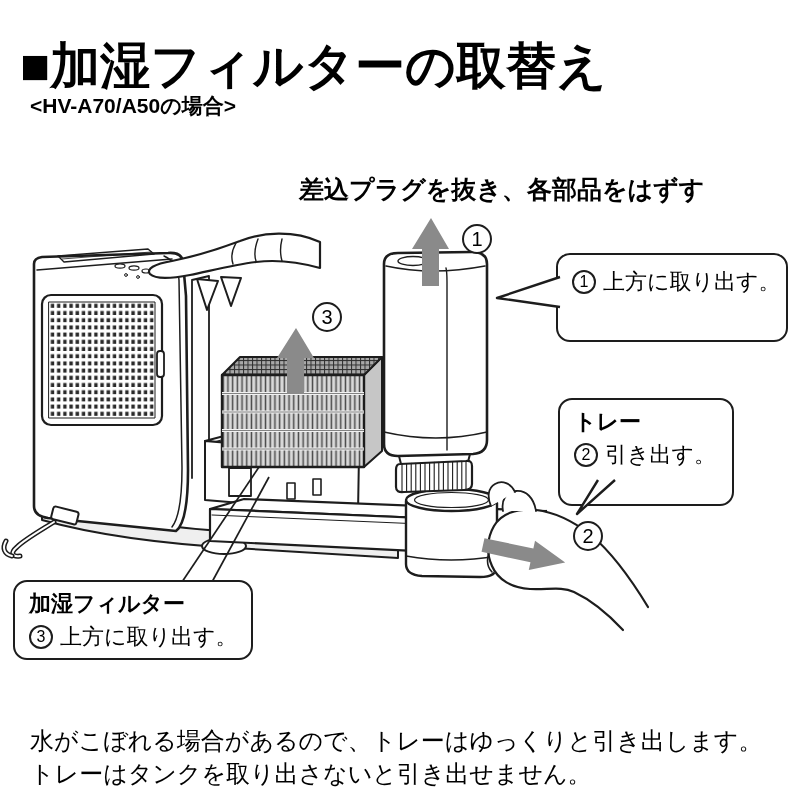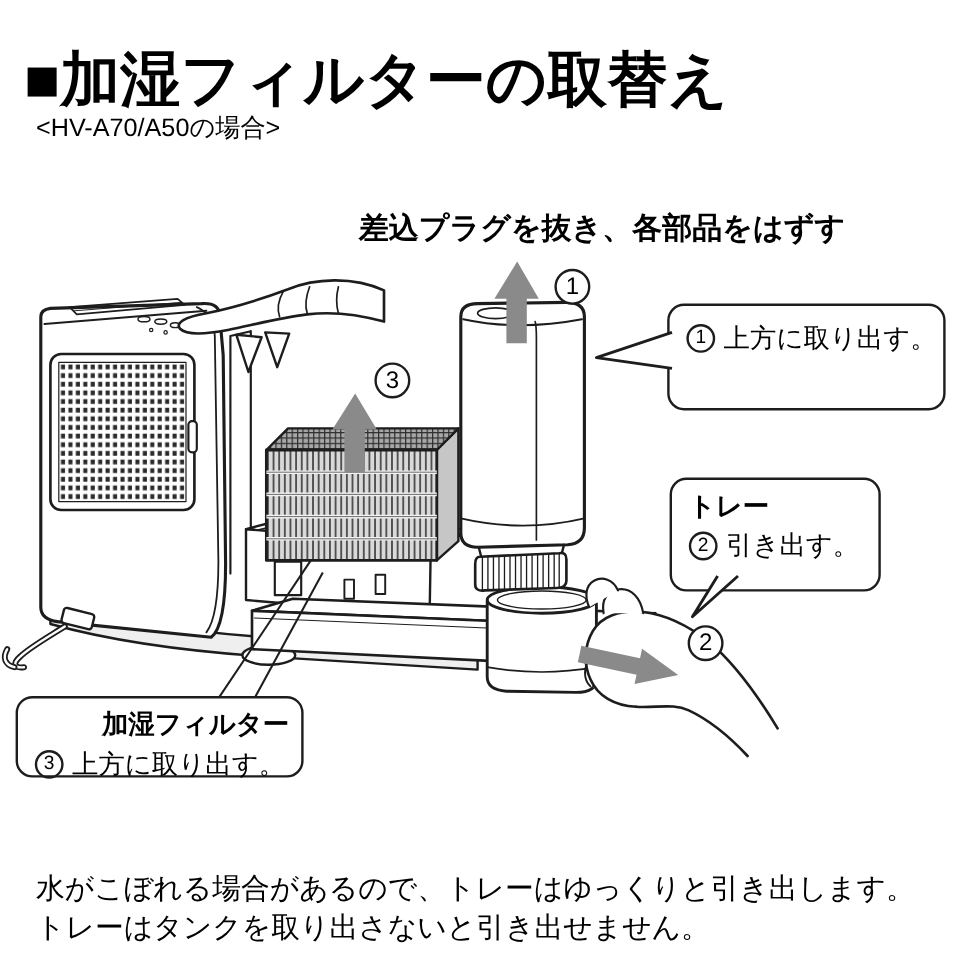--- a/index.html
+++ b/index.html
@@ -3,38 +3,38 @@
 <meta charset="utf-8">
 <style>
   * { margin:0; padding:0; box-sizing:border-box; }
   html,body { background:#fff; }
   #page {
     position:relative; width:800px; height:800px; background:#fff; overflow:hidden;
     font-family:"Liberation Sans","DejaVu Sans",sans-serif; color:#000;
   }
   .abs { position:absolute; }
   #title { left:20px; top:22px; font-size:50px; font-weight:900; letter-spacing:0; white-space:nowrap; z-index:4;margin-top:11px; }
-  #subtitle { left:30px; top:92px; font-size:21px; font-weight:400; white-space:nowrap; z-index:4; }
+  #subtitle { left:30px; top:92px; font-size:21px; font-weight:700; white-space:nowrap; z-index:4; }
   #instruction { left:299px; top:173px; font-size:25px; font-weight:bold; white-space:nowrap; z-index:4; }
   #diagram-svg, #pointer-svg { position:absolute; left:0; top:0; z-index:1; }
   #pointer-svg { z-index:3; }
   .callout {
     position:absolute; background:#fff; border:2.5px solid #1d1d1d; border-radius:14px;
     padding:8px 10px 10px 14px; z-index:2;
   }
   .c-title { font-weight:bold; font-size:22px; line-height:1.25; white-space:nowrap; }
   .c-line { font-size:22px; margin-top:4px; display:flex; align-items:center; gap:7px; white-space:nowrap; }
   .c-num {
     width:24px; height:24px; border:2px solid #1d1d1d; border-radius:50%;
     display:inline-flex; align-items:center; justify-content:center;
     font-size:16px; line-height:1; flex:0 0 auto;
   }
   #callout-tank  { left:556px; top:253px; width:232px; height:89px; }
-  #callout-tray  { left:558px; top:398px; width:176px; height:95px; }
-  #callout-filter{ left:13px;  top:580px; width:240px; height:68px;text-align:right; }
+  #callout-tray  { left:558px; top:398px; width:176px; height:108px; }
+  #callout-filter{ left:13px;  top:580px; width:240px; height:80px; }
   .num-circle {
     position:absolute; width:30px; height:30px; background:#fff;
     border:2.5px solid #1d1d1d; border-radius:50%;
     display:flex; align-items:center; justify-content:center;
     font-size:20px; z-index:3;
   }
   #marker-tank   { left:462px; top:224px; }
   #marker-filter { left:312px; top:302px; }
   #marker-tray   { left:573px; top:521px; }
   #notes { left:30px; top:724px; font-size:24px; line-height:33px; z-index:4; white-space:nowrap; }

